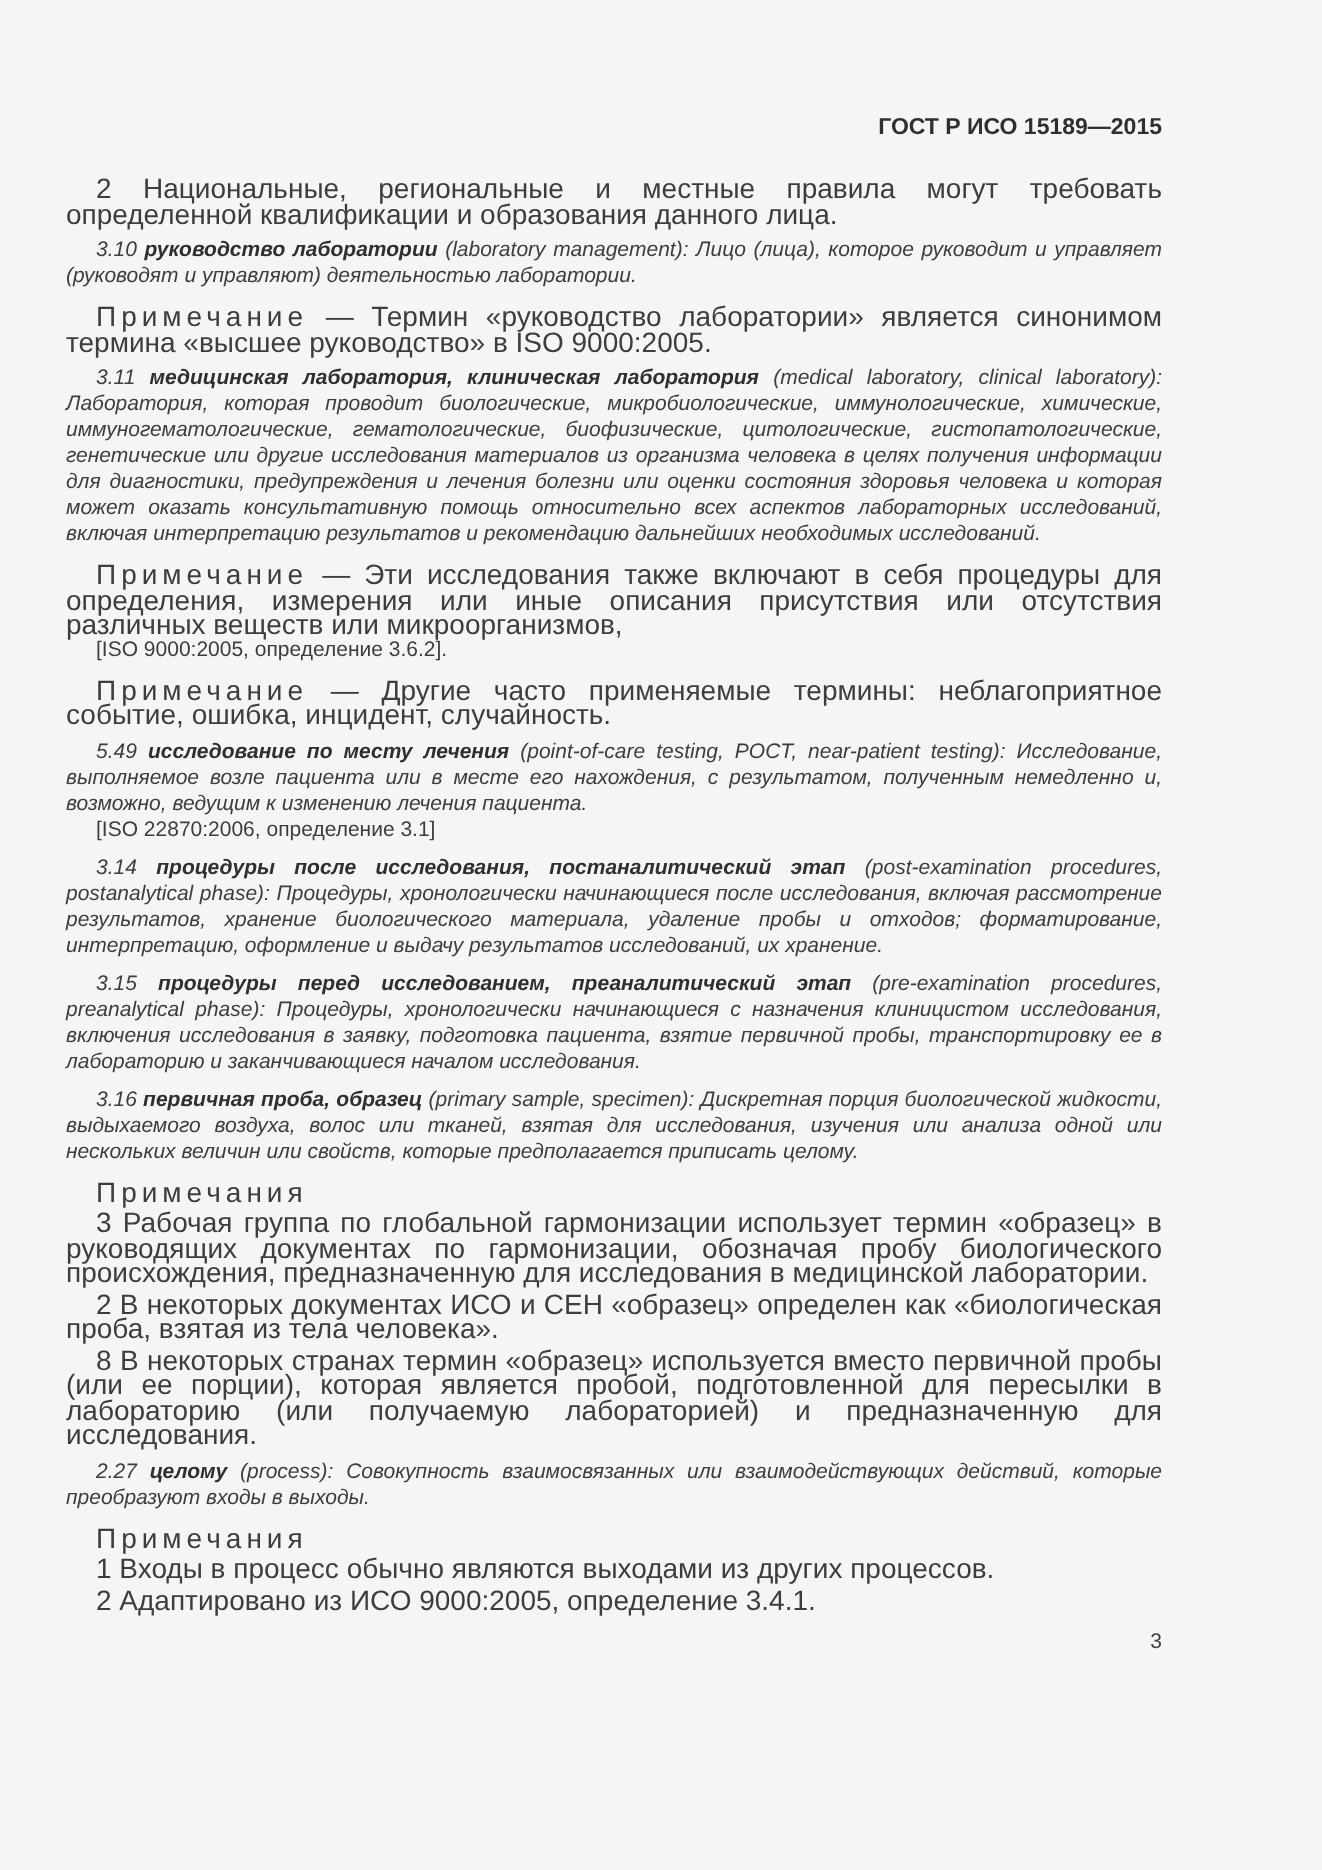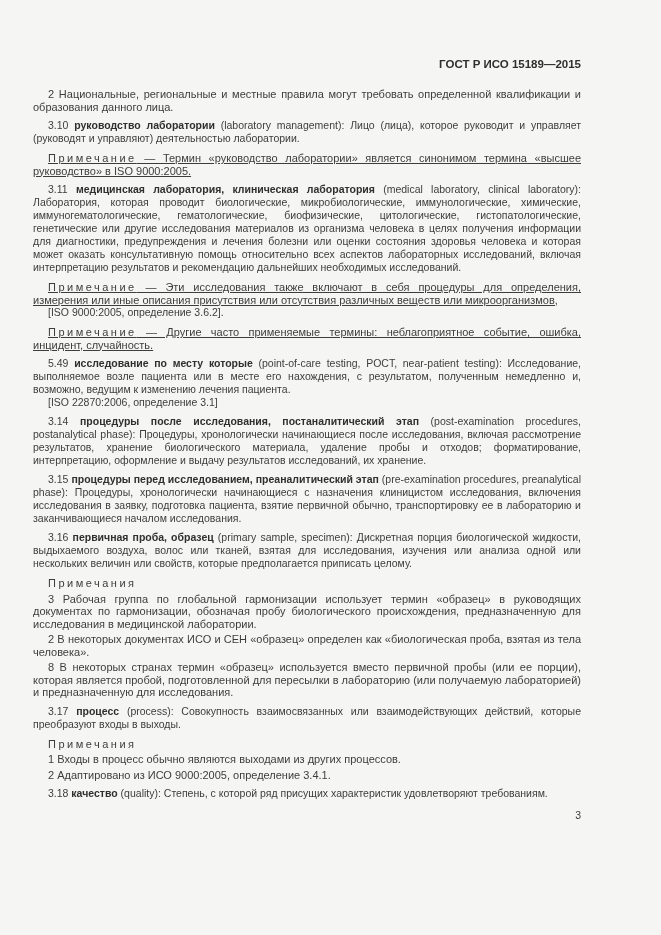--- a/index.html
+++ b/index.html
@@ -27,32 +27,33 @@
   }
   .doc-body p {
     margin: 0;
     text-align: justify;
     text-indent: 15px;
   }
   .b-def {
     font-size: 10.5px;
     line-height: 13px;
     margin-top: 6px !important;
+    font-style: italic;
   }
   .b-ref {
     font-size: 10.5px;
     line-height: 13px;
     margin-top: 0 !important;
     text-align: center;
   }
   .b-note, .b-note-item, .b-notes-heading, .b-note-small {
-    font-size: 11px;
+    font-size: 14px;
     line-height: 12.5px;
   }
-  .b-note { margin-top: 7px !important; text-decoration: underline; }
+  .b-note { margin-top: 7px !important; }
   .b-note-small { margin-top: 0 !important; }
   .b-notes-heading { margin-top: 7px !important; text-align: center; }
   .b-note-item { margin-top: 3px !important; }
   .doc-body b { font-weight: bold; color: #2f2f2f; }
   .note-label { letter-spacing: 2.5px; }
   .page-num {
     font-size: 10.5px;
     line-height: 13px;
     text-align: right;
     margin-top: 9px;
@@ -65,30 +66,29 @@
   <div class="doc-header">ГОСТ Р ИСО 15189—2015</div>
 
   <main class="doc-body">
       <p class="b-note-small">2 Национальные, региональные и местные правила могут требовать определенной квалификации и образования данного лица.</p>
       <p class="b-def"><span>3.10 </span><b>руководство лаборатории</b><span> (laboratory management): Лицо (лица), которое руководит и управляет (руководят и управляют) деятельностью лаборатории.</span></p>
       <p class="b-note"><span class="note-label">Примечание</span> — Термин «руководство лаборатории» является синонимом термина «высшее руководство» в ISO 9000:2005.</p>
       <p class="b-def"><span>3.11 </span><b>медицинская лаборатория, клиническая лаборатория</b><span> (medical laboratory, clinical laboratory): Лаборатория, которая проводит биологические, микробиологические, иммунологические, химические, иммуногематологические, гематологические, биофизические, цитологические, гистопатологические, генетические или другие исследования материалов из организма человека в целях получения информации для диагностики, предупреждения и лечения болезни или оценки состояния здоровья человека и которая может оказать консультативную помощь относительно всех аспектов лабораторных исследований, включая интерпретацию результатов и рекомендацию дальнейших необходимых исследований.</span></p>
       <p class="b-note"><span class="note-label">Примечание</span> — Эти исследования также включают в себя процедуры для определения, измерения или иные описания присутствия или отсутствия различных веществ или микроорганизмов,</p>
       <p class="b-ref">[ISO 9000:2005, определение 3.6.2].</p>
       <p class="b-note"><span class="note-label">Примечание</span> — Другие часто применяемые термины: неблагоприятное событие, ошибка, инцидент, случайность.</p>
-      <p class="b-def"><span>5.49 </span><b>исследование по месту которые</b><span> (point-of-care testing, POCT, near-patient testing): Исследование, выполняемое возле пациента или в месте его нахождения, с результатом, полученным немедленно и, возможно, ведущим к изменению лечения пациента.</span></p>
+      <p class="b-def"><span>5.49 </span><b>исследование по месту лечения</b><span> (point-of-care testing, POCT, near-patient testing): Исследование, выполняемое возле пациента или в месте его нахождения, с результатом, полученным немедленно и, возможно, ведущим к изменению лечения пациента.</span></p>
       <p class="b-ref">[ISO 22870:2006, определение 3.1]</p>
       <p class="b-def"><span>3.14 </span><b>процедуры после исследования, постаналитический этап</b><span> (post-examination procedures, postanalytical phase): Процедуры, хронологически начинающиеся после исследования, включая рассмотрение результатов, хранение биологического материала, удаление пробы и отходов; форматирование, интерпретацию, оформление и выдачу результатов исследований, их хранение.</span></p>
-      <p class="b-def"><span>3.15 </span><b>процедуры перед исследованием, преаналитический этап</b><span> (pre-examination procedures, preanalytical phase): Процедуры, хронологически начинающиеся с назначения клиницистом исследования, включения исследования в заявку, подготовка пациента, взятие первичной обычно, транспортировку ее в лабораторию и заканчивающиеся началом исследования.</span></p>
+      <p class="b-def"><span>3.15 </span><b>процедуры перед исследованием, преаналитический этап</b><span> (pre-examination procedures, preanalytical phase): Процедуры, хронологически начинающиеся с назначения клиницистом исследования, включения исследования в заявку, подготовка пациента, взятие первичной пробы, транспортировку ее в лабораторию и заканчивающиеся началом исследования.</span></p>
       <p class="b-def"><span>3.16 </span><b>первичная проба, образец</b><span> (primary sample, specimen): Дискретная порция биологической жидкости, выдыхаемого воздуха, волос или тканей, взятая для исследования, изучения или анализа одной или нескольких величин или свойств, которые предполагается приписать целому.</span></p>
       <p class="b-notes-heading"><span class="note-label">Примечания</span></p>
       <p class="b-note-item">3 Рабочая группа по глобальной гармонизации использует термин «образец» в руководящих документах по гармонизации, обозначая пробу биологического происхождения, предназначенную для исследования в медицинской лаборатории.</p>
       <p class="b-note-item">2 В некоторых документах ИСО и СЕН «образец» определен как «биологическая проба, взятая из тела человека».</p>
       <p class="b-note-item">8 В некоторых странах термин «образец» используется вместо первичной пробы (или ее порции), которая является пробой, подготовленной для пересылки в лабораторию (или получаемую лабораторией) и предназначенную для исследования.</p>
-      <p class="b-def"><span>3.17 </span><b>процесс</b><span> (process): Совокупность взаимосвязанных или взаимодействующих действий, которые преобразуют входы в выходы.</span></p>
+      <p class="b-def"><span>2.27 </span><b>целому</b><span> (process): Совокупность взаимосвязанных или взаимодействующих действий, которые преобразуют входы в выходы.</span></p>
       <p class="b-notes-heading"><span class="note-label">Примечания</span></p>
       <p class="b-note-item">1 Входы в процесс обычно являются выходами из других процессов.</p>
       <p class="b-note-item">2 Адаптировано из ИСО 9000:2005, определение 3.4.1.</p>
-      <p class="b-def"><span>3.18 </span><b>качество</b><span> (quality): Степень, с которой ряд присущих характеристик удовлетворяют требованиям.</span></p>
     </main>
 
   <div class="page-num">3</div>
 </div>
 
 </body></html>

